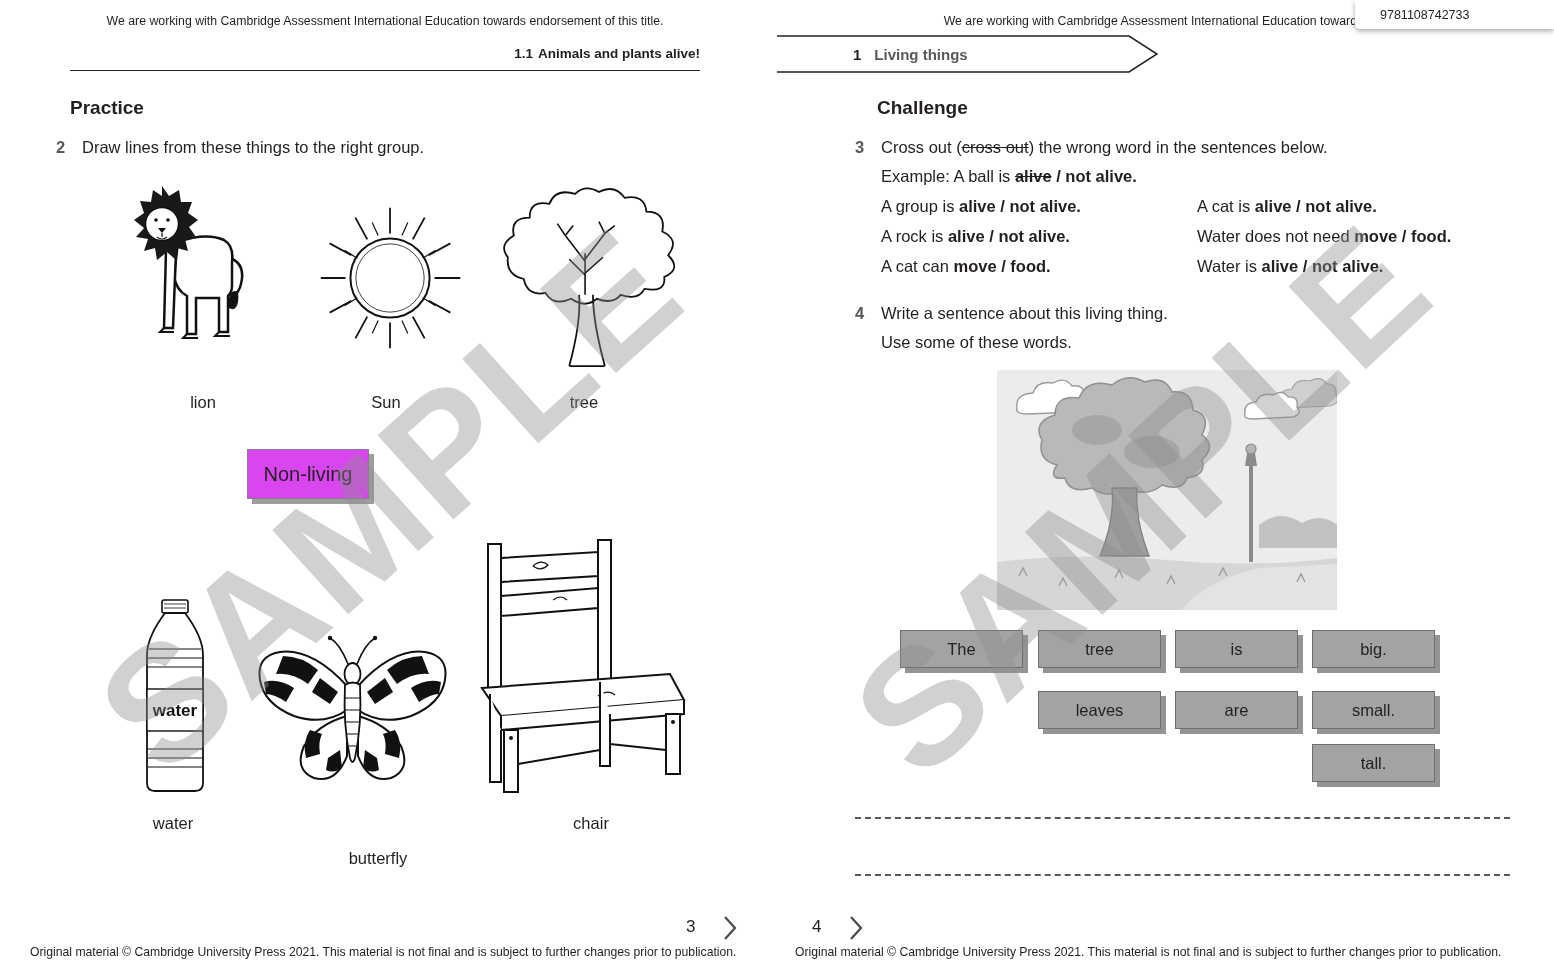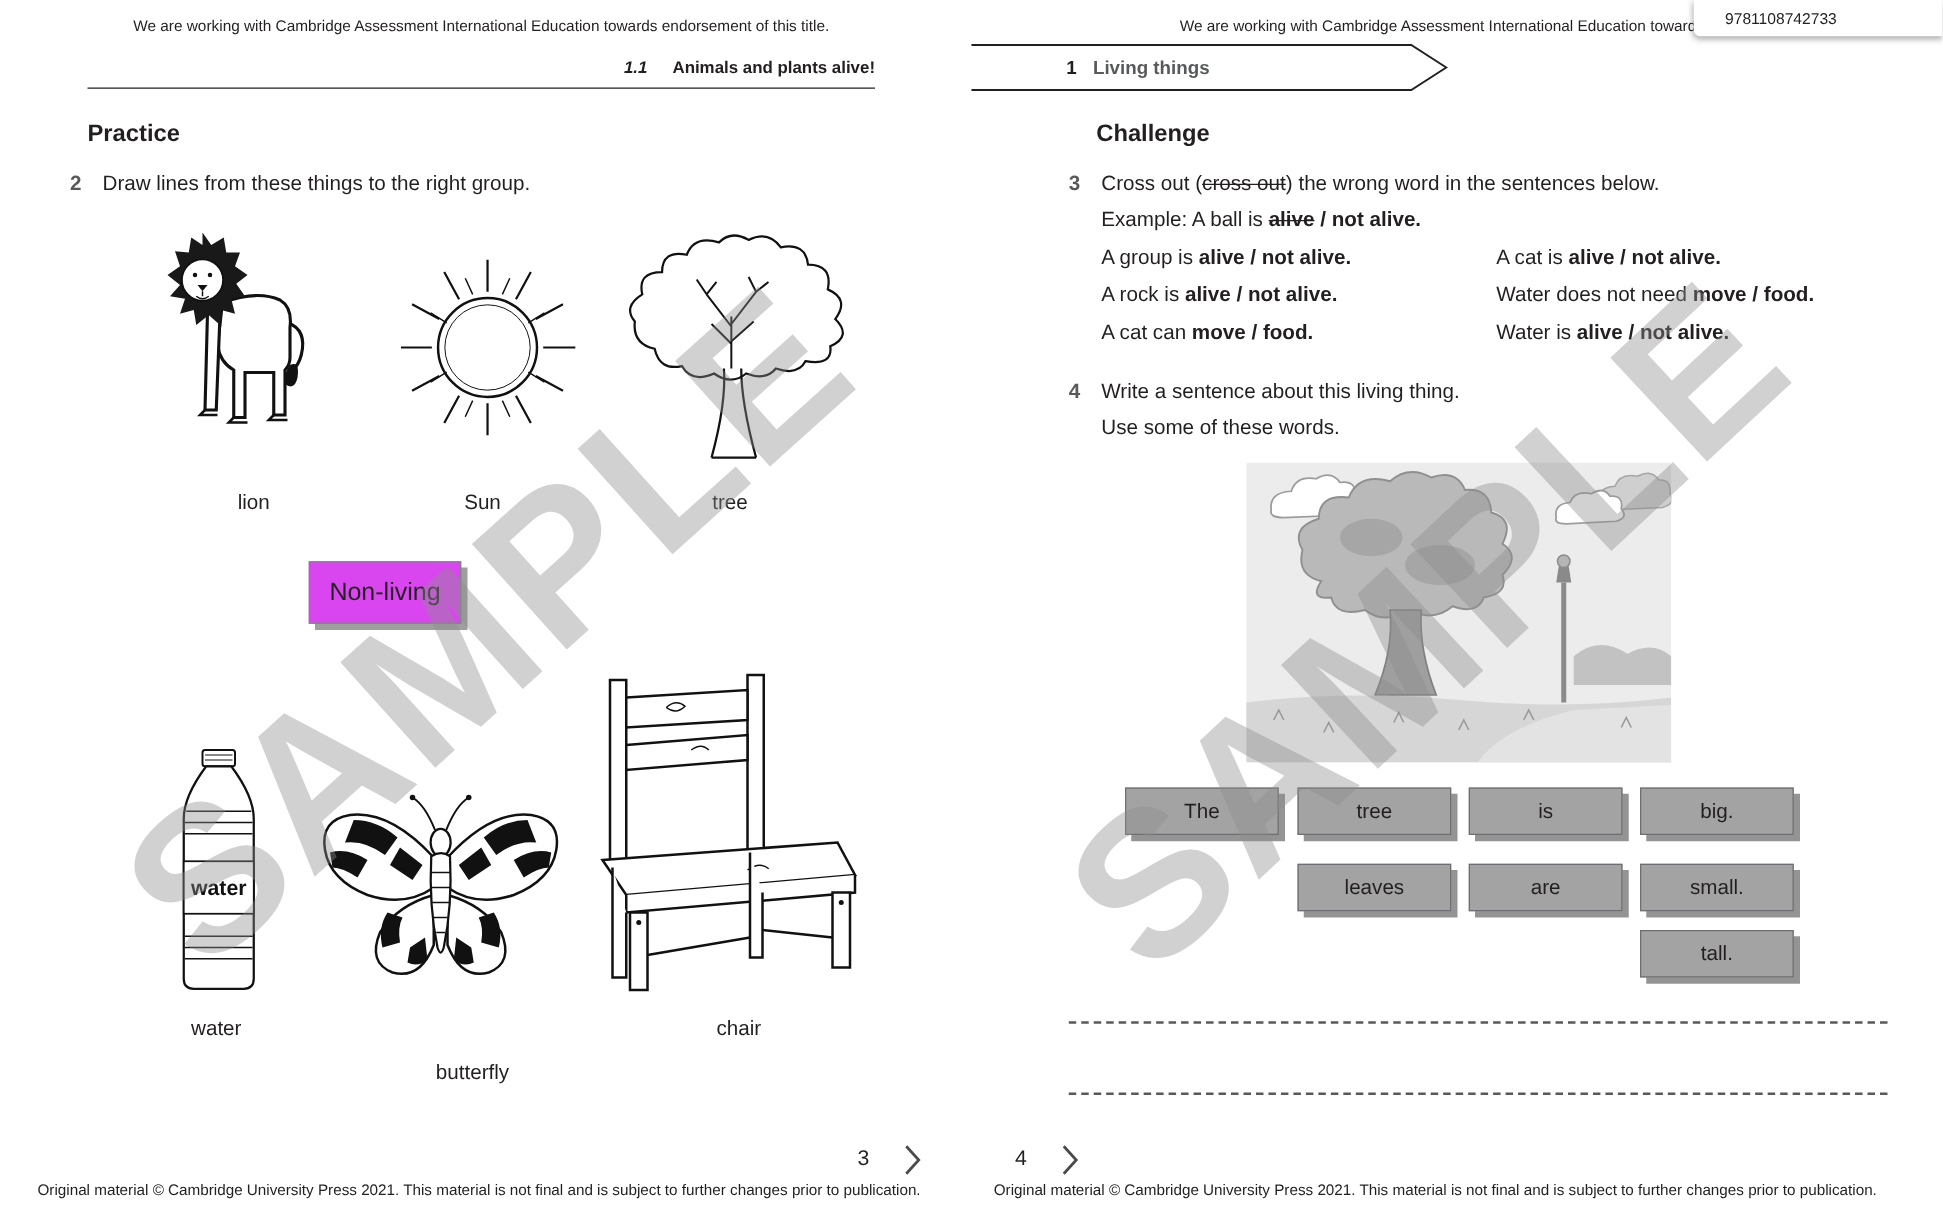--- a/index.html
+++ b/index.html
@@ -6,21 +6,21 @@
   body { font-family:"Liberation Sans", sans-serif; color:#231f20; background:#ffffff; }
   .spread { position:relative; width:1554px; height:978px; background:#fff; overflow:hidden; }
   .layer { position:absolute; left:0; top:0; width:1554px; height:978px; }
   .abs { position:absolute; white-space:nowrap; }
 
   .endorse { font-size:12.3px; text-align:center; }
   .endorse-l { left:70px; top:14px; width:630px; }
   .endorse-r { left:855px; top:14px; width:655px; }
 
   .secref { left:70px; top:46px; width:630px; text-align:right; font-size:13.5px; font-weight:700; }
-  .secref .sec-num { margin-right:20px;font-style:italic; }
+  .secref .sec-num { margin-right:5px; }
   .rule-l { left:70px; top:70px; width:630px; border-top:1.6px solid #231f20; }
 
   .heading { font-size:19px; font-weight:700; }
   .h-practice { left:70px; top:97px; }
   .h-challenge { left:877px; top:97px; }
 
   .q { font-size:16.5px; }
   .q .qnum { display:inline-block; width:26px; font-weight:700; color:#58595b; }
   .b { font-weight:700; }
   .strike { text-decoration:line-through; }

